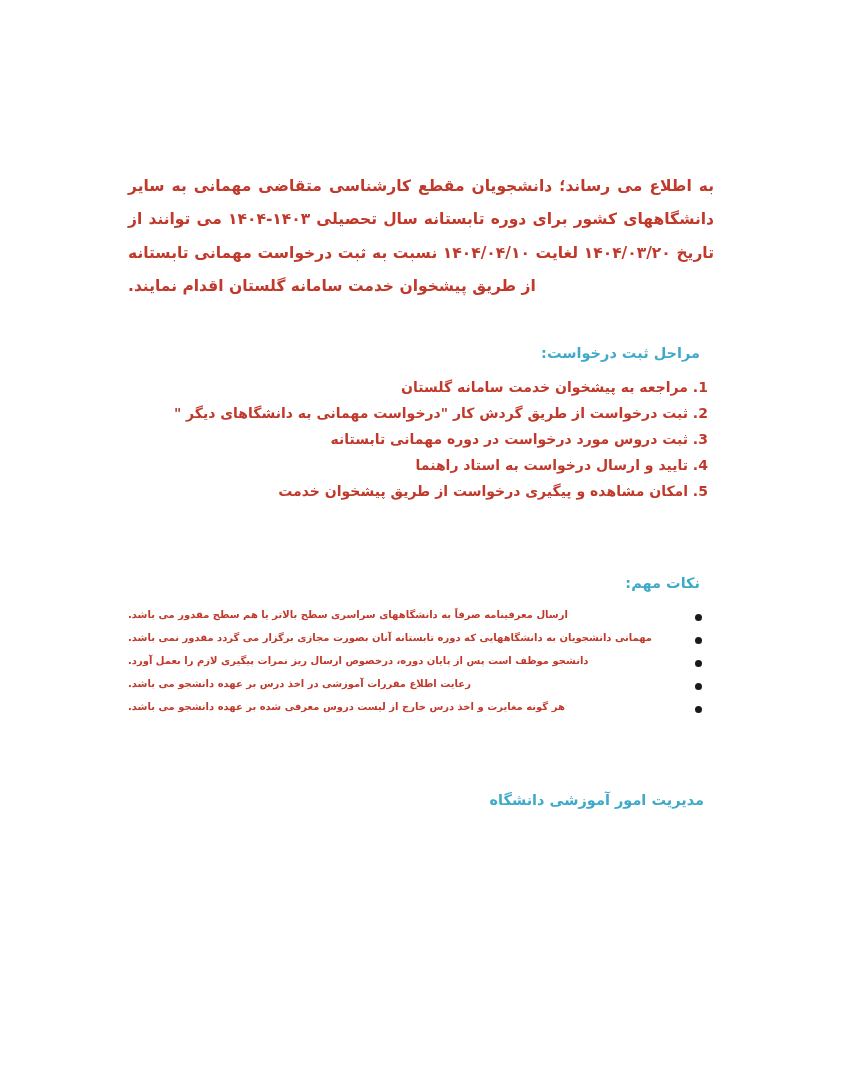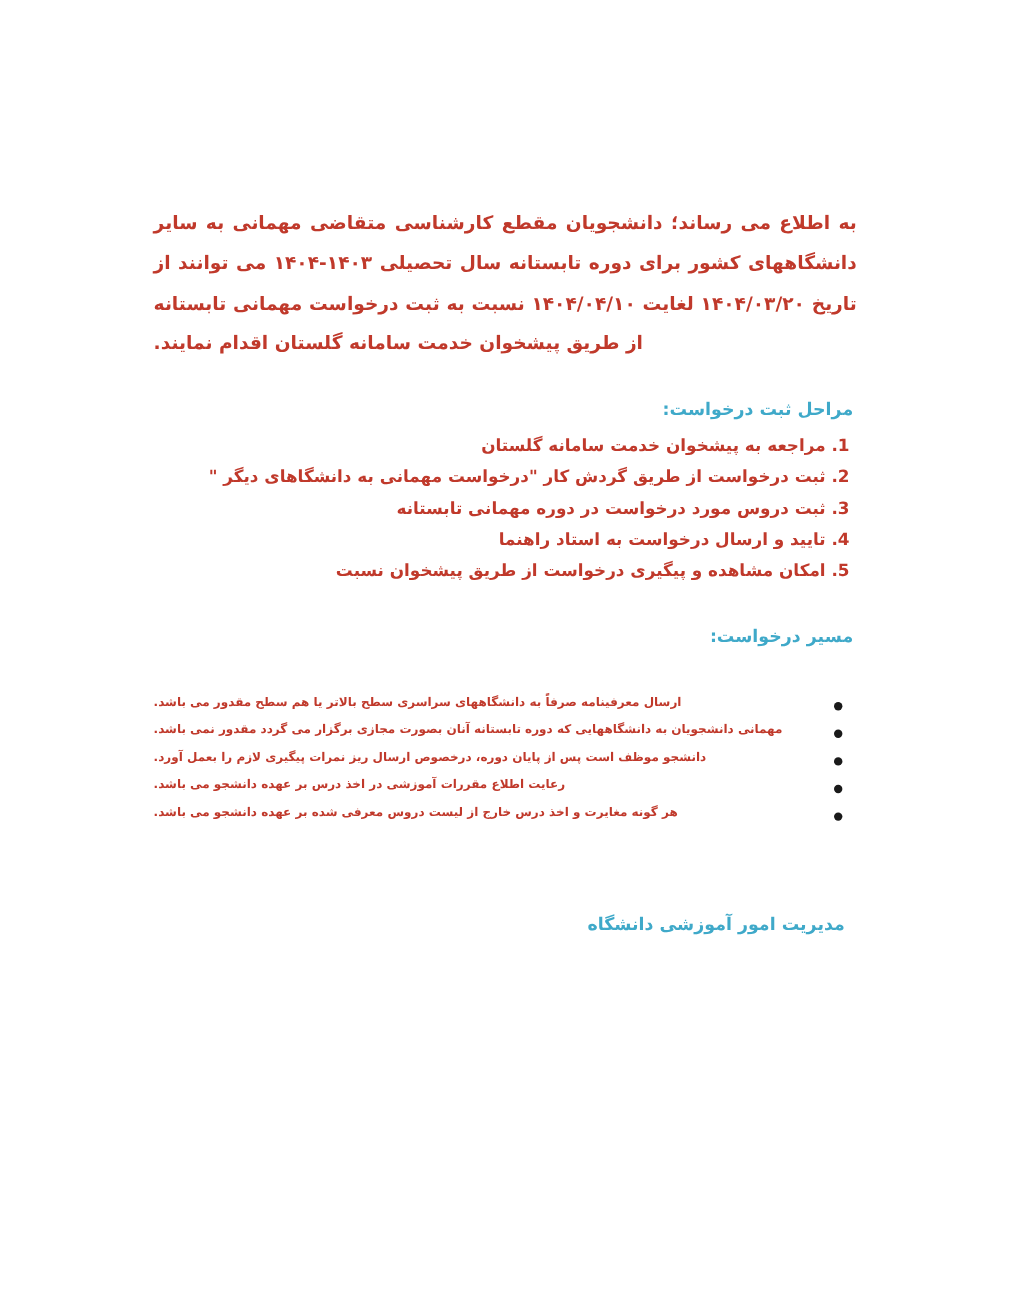--- a/index.html
+++ b/index.html
@@ -33,21 +33,21 @@
   .intro p {
     margin: 0;
     text-align: justify;
     text-align-last: left;
   }
   .section-heading {
     color: #3fa9c9;
     font-size: 14.5px;
     font-weight: bold;
     text-align: right;
-    margin: 3px;
+    margin: 14px;
   }
   .gap-1 { height: 28px; }
   .gap-2 { height: 30px; }
   .gap-3 { height: 26px; }
 
   ol.steps {
     margin: 10px 0 0 0;
     padding: 0 26px 0 0;
     list-style-position: outside;
     color: #c0392b;
@@ -125,30 +125,30 @@
 
   <div class="gap-1"></div>
 
   <div class="section-heading">مراحل ثبت درخواست:</div>
 
   <ol class="steps">
     <li>مراجعه به پیشخوان خدمت سامانه گلستان</li>
     <li>ثبت درخواست از طریق گردش کار "درخواست مهمانی به دانشگاهای دیگر "</li>
     <li>ثبت دروس مورد درخواست در دوره مهمانی تابستانه</li>
     <li>تایید و ارسال درخواست به استاد راهنما</li>
-    <li>امکان مشاهده و پیگیری درخواست از طریق پیشخوان نسبت</li>
+    <li>امکان مشاهده و پیگیری درخواست از طریق پیشخوان خدمت</li>
   </ol>
 
   <div class="gap-2"></div>
 
-  <div class="section-heading">مسیر درخواست:</div>
 
 
   <div class="gap-3"></div>
 
+  <div class="section-heading">نکات مهم:</div>
 
   <ul class="notes">
     <li>ارسال معرفینامه صرفاً به دانشگاههای سراسری سطح بالاتر یا هم سطح مقدور می باشد.</li>
     <li>مهمانی دانشجویان به دانشگاههایی که دوره تابستانه آنان بصورت مجازی برگزار می گردد مقدور نمی باشد.</li>
     <li>دانشجو موظف است پس از پایان دوره، درخصوص ارسال ریز نمرات پیگیری لازم را بعمل آورد.</li>
     <li>رعایت اطلاع مقررات آموزشی در اخذ درس بر عهده دانشجو می باشد.</li>
     <li>هر گونه مغایرت و اخذ درس خارج از لیست دروس معرفی شده بر عهده دانشجو می باشد.</li>
   </ul>
 
   <div class="signature">مدیریت امور آموزشی دانشگاه</div>

